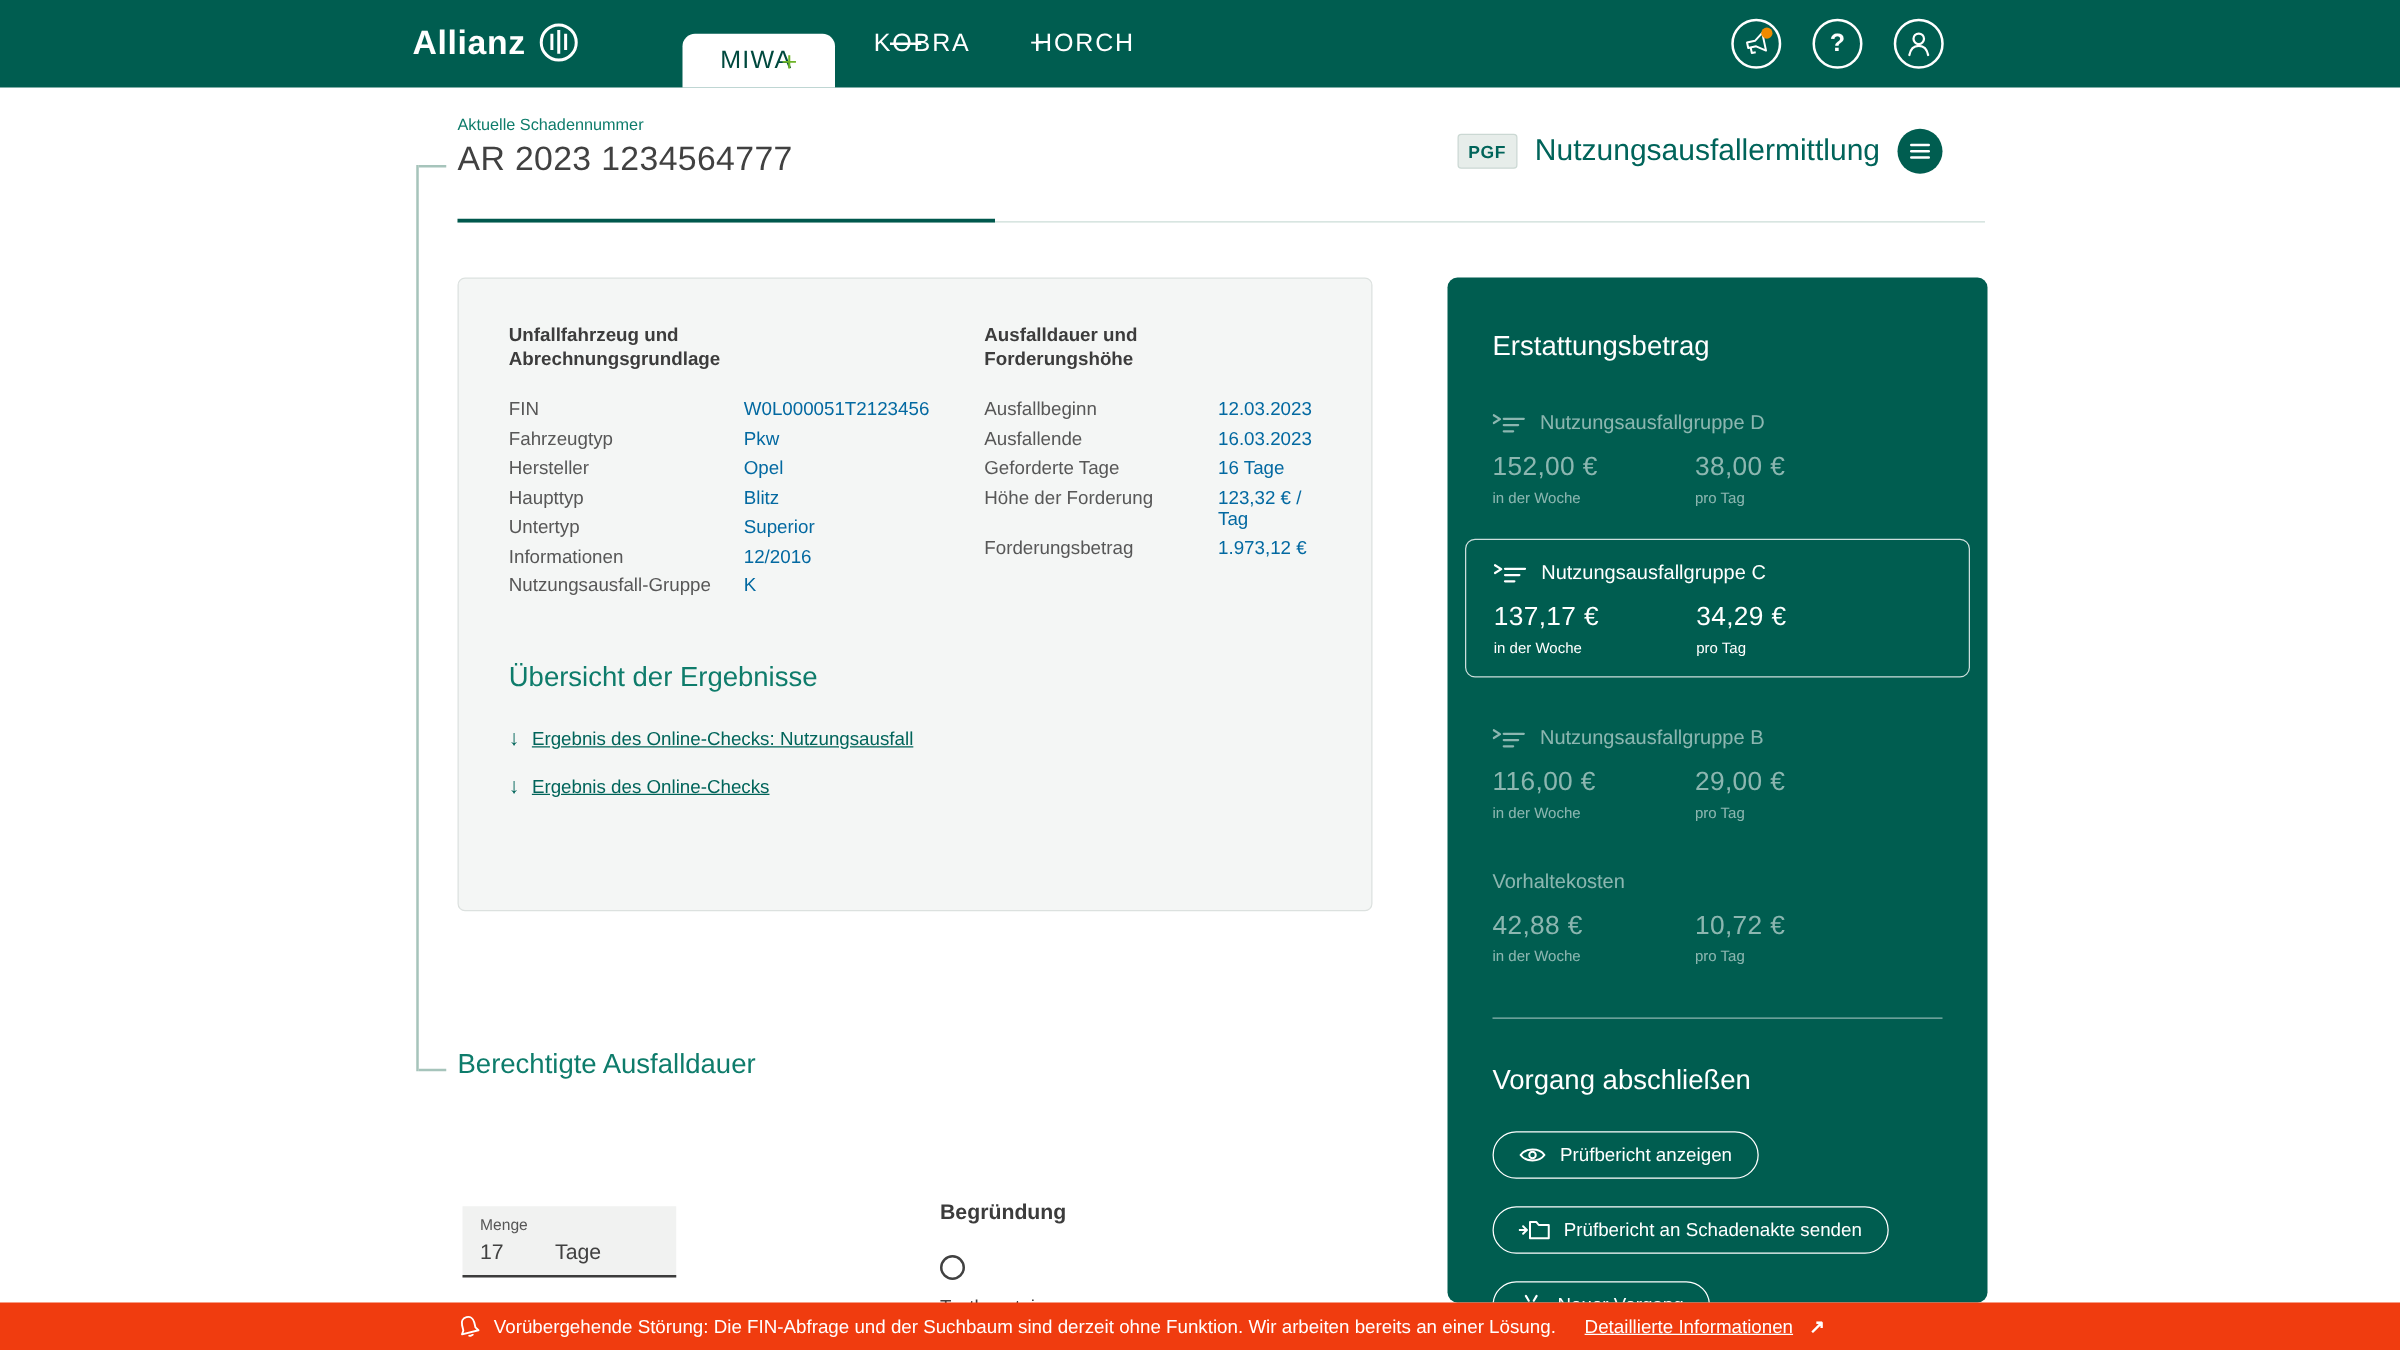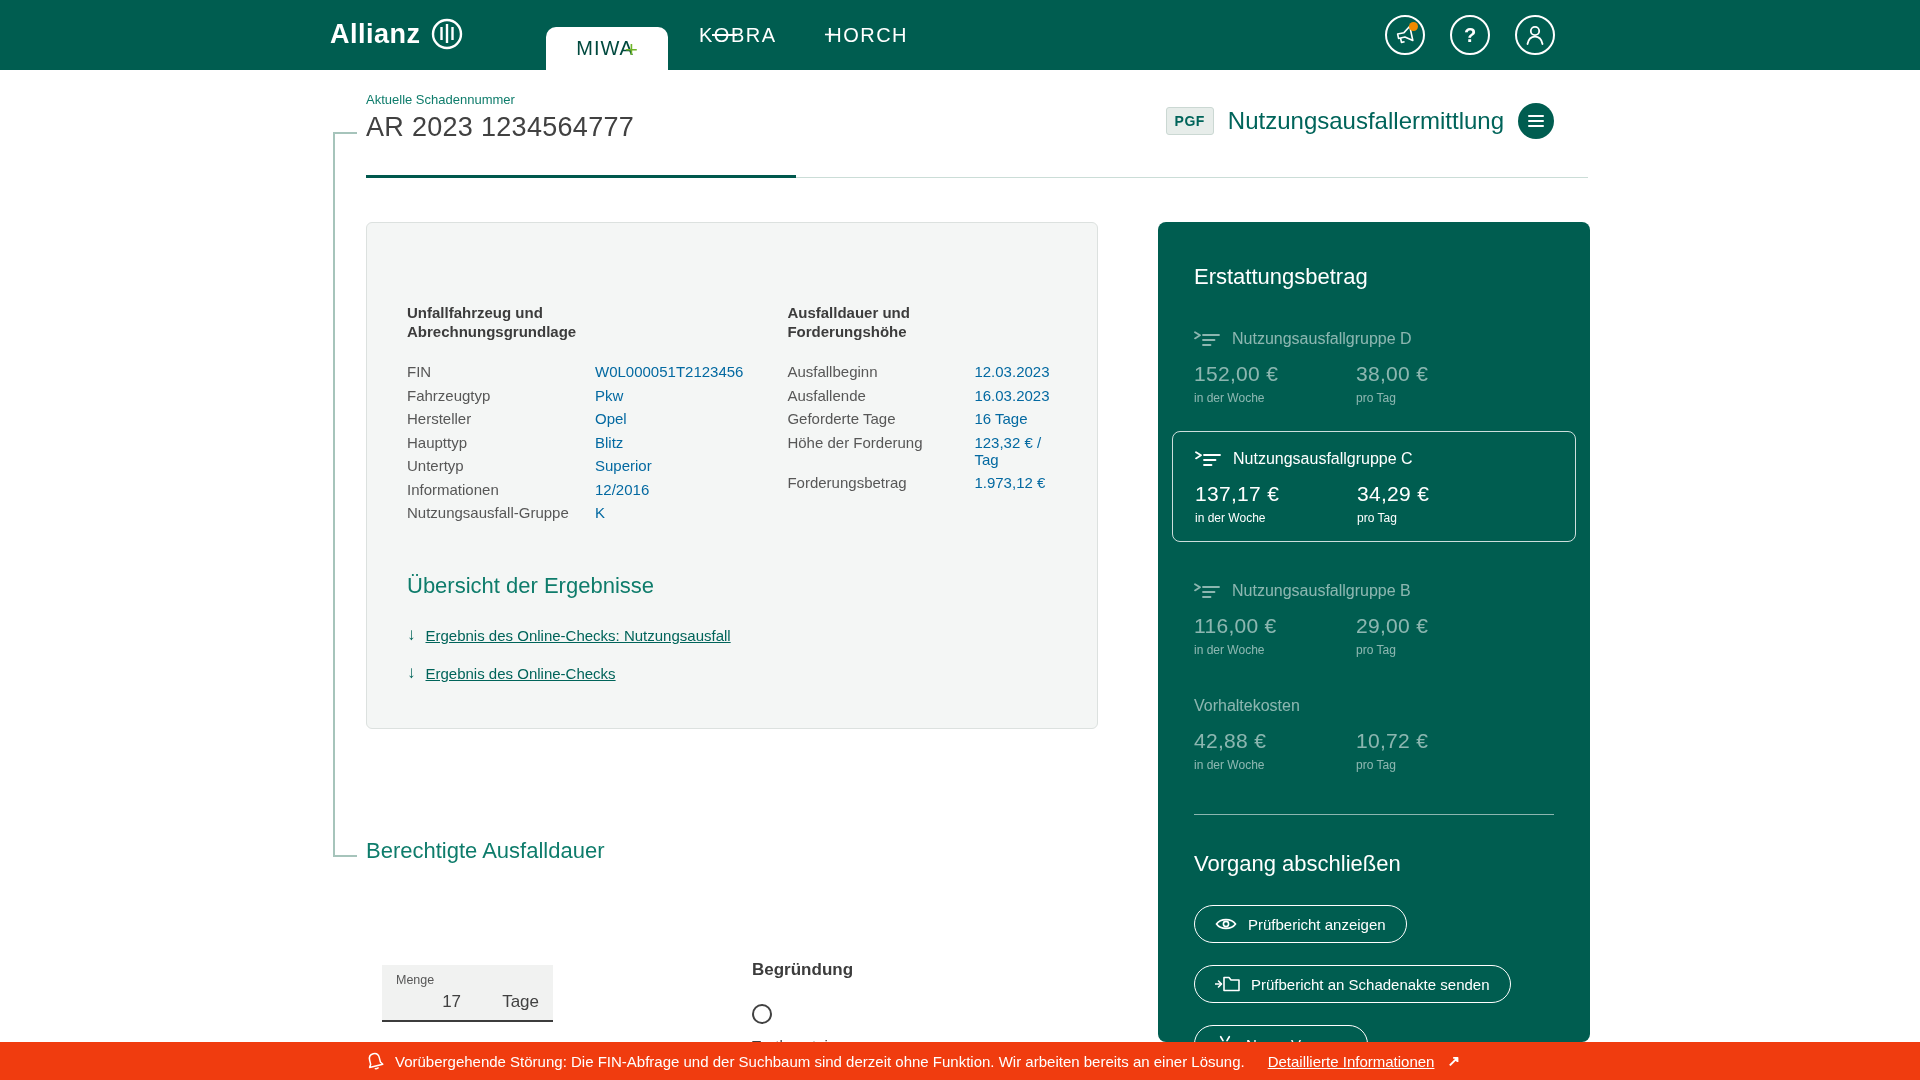--- a/index.html
+++ b/index.html
@@ -51,42 +51,42 @@
     flex-direction:column; align-items:center; justify-content:center; gap:3px; cursor:pointer; }
   .menu-circle span { width:16px; height:2px; background:#fff; border-radius:1px; }
 
   .divider-light { position:absolute; left:36px; top:107px; width:1222px; height:1px; background:#CBDDD7; }
   .divider-active { position:absolute; left:36px; top:105px; width:430px; height:3px; background:#00584D; }
 
   
   .card { position:absolute; left:36px; top:152px; width:732px; height:507px;
     background:#F4F6F5; border:1px solid #DCE1DF; border-radius:6px; padding:36px 40px; }
   .card h2 { font-size:22px; font-weight:400; color:#0E7C6B; margin-bottom:34px; }
-  .card-cols { display:flex;margin-top:44px; }
+  .card-cols { display:flex; }
   .col-a { width:381px; }
   .col-b { width:270px; }
   .col-head { font-size:15px; font-weight:700; color:#3C3C3C; line-height:19px; max-width:230px; margin-bottom:22px; }
   .kv { display:grid; grid-template-columns:188px auto; row-gap:6.5px; font-size:15px; }
   .kv .k { color:#575757; }
   .kv .v { color:#0369a1; }
   .results-title { font-size:22px; font-weight:400; color:#0E7C6B; margin:52px 0 26px; }
   .dl-link { display:flex; align-items:center; gap:10px; margin-bottom:18px; cursor:pointer; }
   .dl-arrow { color:#00645A; font-size:17px; font-weight:700; }
   .dl-text { color:#00645A; font-size:15px; text-decoration:underline; }
 
   
   .sec-title { position:absolute; left:36px; top:768px; font-size:22px; color:#0E7C6B; font-weight:400; }
   .chk-row { position:absolute; left:38px; top:836px; display:flex; align-items:center; gap:13px; }
   .chk { width:20px; height:20px; appearance:none; -webkit-appearance:none; border:2px solid #414141;
     border-radius:2px; background:#fff; cursor:pointer; }
   .chk-label { font-size:15px; color:#414141; }
-  .qty-box { position:absolute; left:52px; top:895px; width:171px; height:57px; background:#F1F2F1;
+  .qty-box { position:absolute; left:40px; top:895px; width:171px; height:57px; background:#F1F2F1;
     border-bottom:2px solid #3C3C3C; padding:8px 14px 6px; }
   .qty-label { font-size:12.5px; color:#575757; }
-  .qty-row { display:flex; justify-content:flex-end; align-items:baseline; margin-top:5px; }
+  .qty-row { display:flex; justify-content:flex-start; align-items:baseline; margin-top:5px; }
   .qty-input { width:60px; border:none; background:transparent; font-size:17px; color:#414141;
     font-family:"Liberation Sans", sans-serif; outline:none; }
   .qty-unit { font-size:17px; color:#414141; }
   .reason-title { position:absolute; left:422px; top:890px; font-size:17px; font-weight:600; color:#3C3C3C; }
   .radio-row { position:absolute; left:422px; top:934px; display:flex; align-items:flex-start; gap:13px;flex-direction:column; }
   .rdo { width:20px; height:20px; appearance:none; -webkit-appearance:none; border:2px solid #414141;
     border-radius:50%; background:#fff; cursor:pointer; }
   .rdo-label { font-size:15px; color:#414141; }
 
   

